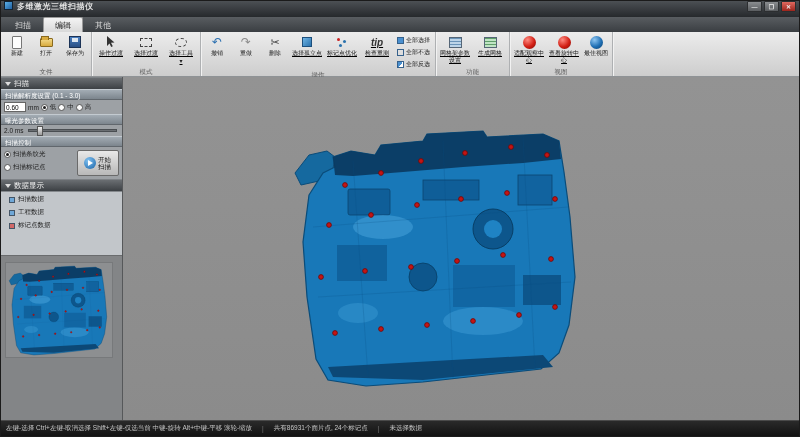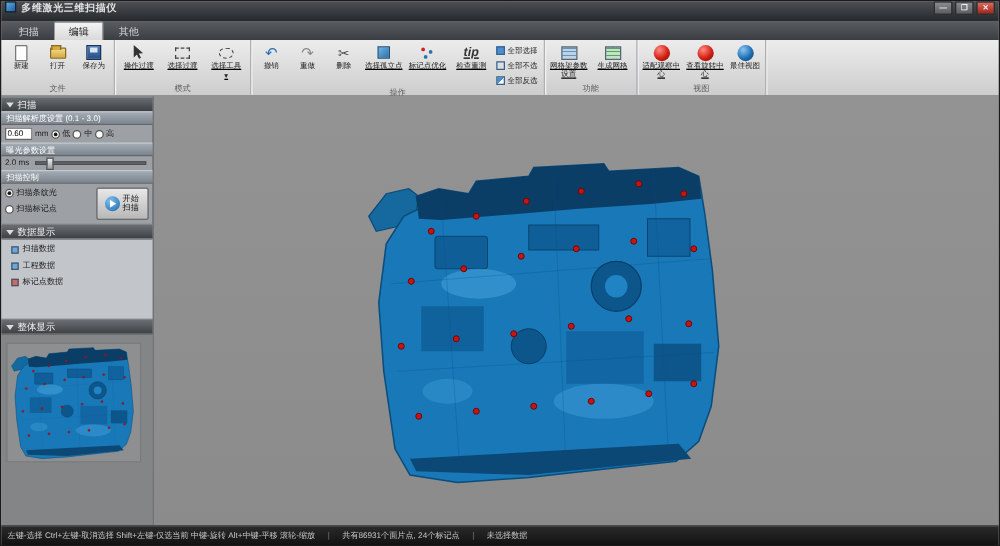--- a/index.html
+++ b/index.html
@@ -320,24 +320,20 @@
       <div class="tree-item">
         <span class="tree-icon"></span>
         <span>工程数据</span>
       </div>
       <div class="tree-item">
         <span class="tree-icon" style="background:#d06868;"></span>
         <span>标记点数据</span>
       </div>
     </div>
 
-    <div class="panel-header">
-      <span class="collapse-tri"></span>
-      <span>整体显示</span>
-    </div>
     <div class="thumb-area">
       <svg width="108" height="96" viewBox="165 45 300 270">
         <use href="#model-geo"></use>
       </svg>
     </div>
 
   </div>
 
   <div class="viewport">
     <svg width="678" height="345" viewBox="0 0 678 345">

